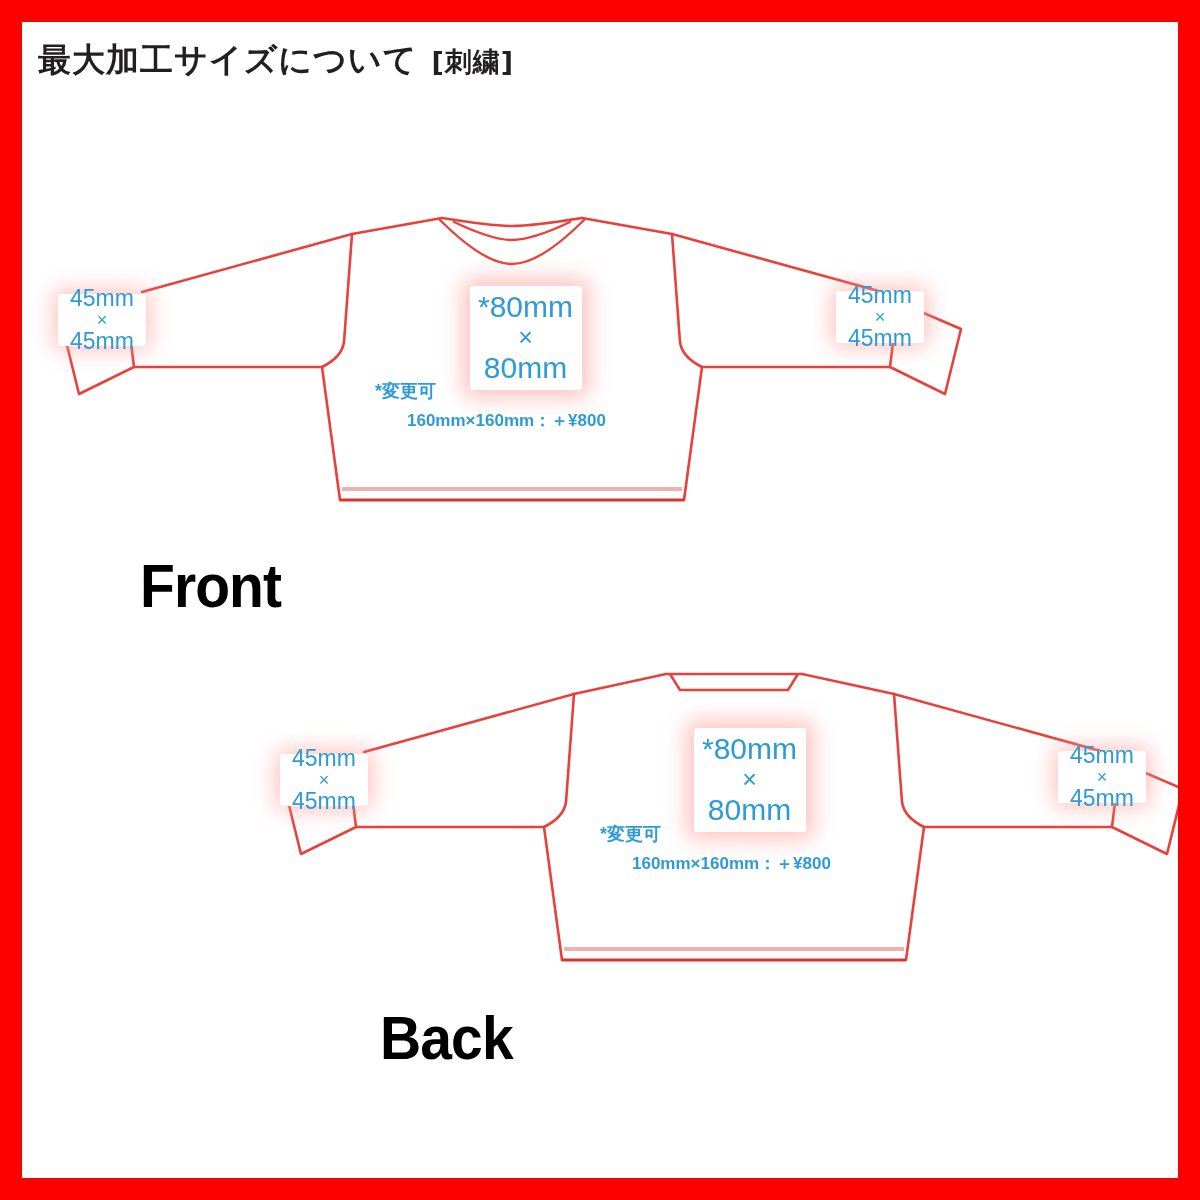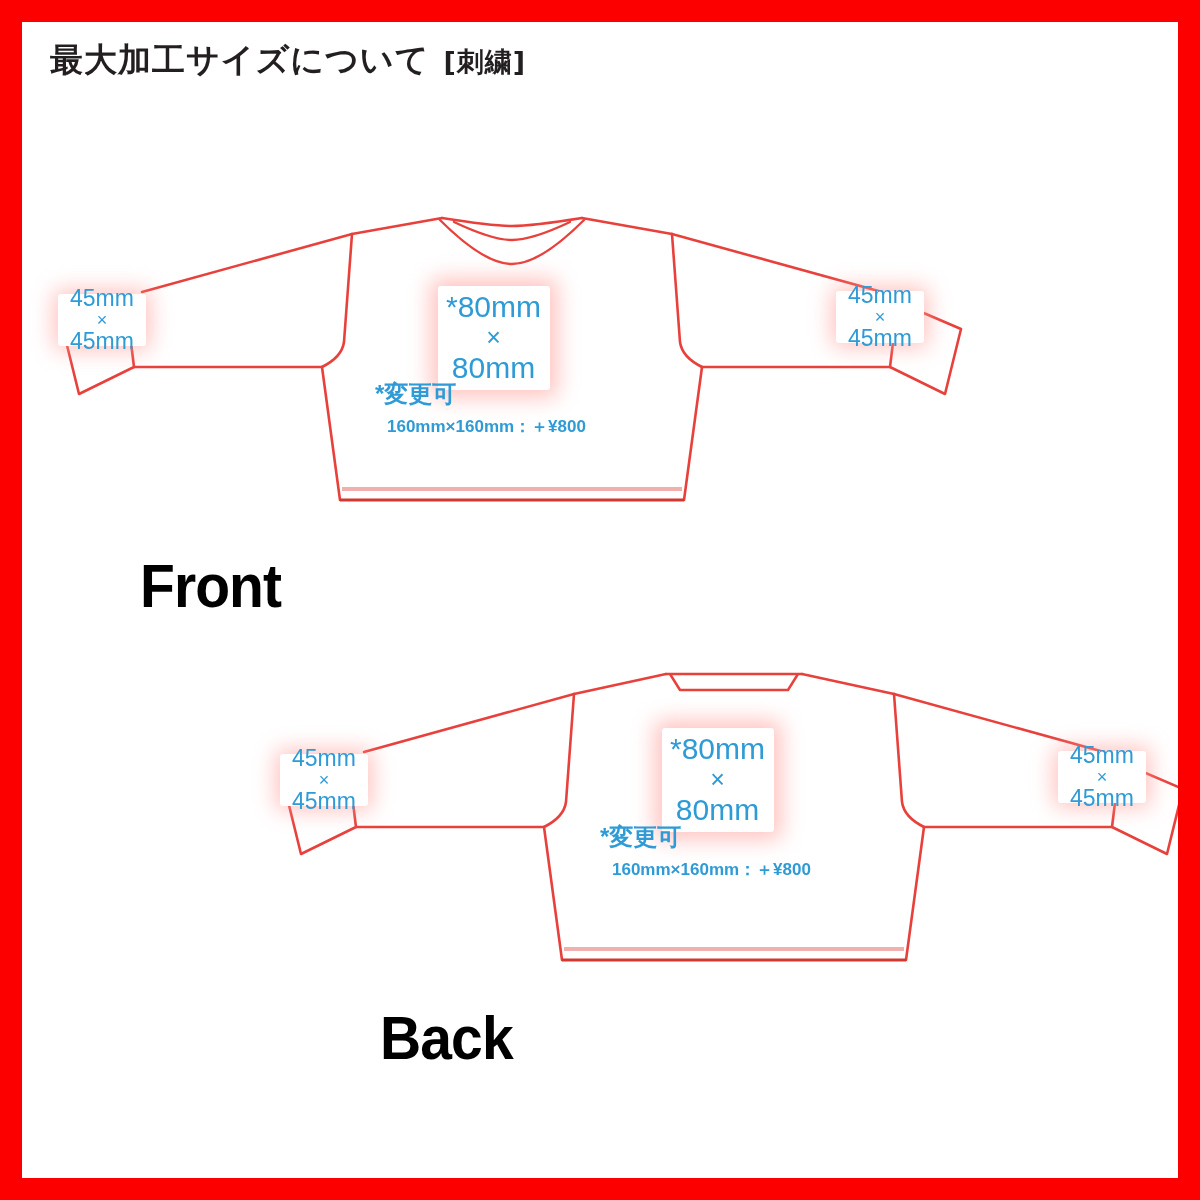--- a/index.html
+++ b/index.html
@@ -39,21 +39,21 @@
     top: 22px;
     width: 1156px;
     height: 1156px;
     background: #ffffff;
     overflow: hidden;
   }
 
   
   #heading {
     position: absolute;
-    left: 28px;
+    left: 16px;
     top: 16px;
     font-size: 33px;
     font-weight: bold;
     color: #231f20;
     letter-spacing: 1px;
     white-space: nowrap;
     font-family: "DejaVu Sans", "Liberation Sans", sans-serif;
   }
   #heading .bracket {
     font-size: 27px;
@@ -124,37 +124,37 @@
   .callout-sleeve .line-a { text-align: left; }
   .callout-sleeve .line-x { font-size: 18px; margin: 1px 0 1px 0; }
   .callout-sleeve .line-b { text-align: left; }
   .callout-sleeve .glow-bg  { width: 96px; height: 60px; }
   .callout-sleeve .white-bg { width: 88px; height: 52px; }
 
   .callout-sleeve.align-right .line-a,
   .callout-sleeve.align-right .line-b { text-align: right; }
 
   
-  .callout-chest { font-size: 30px; }
+  .callout-chest { font-size: 30px; margin-left: 32px; }
   .callout-chest .line-x { font-size: 25px; margin: 3px 0; }
   .callout-chest .glow-bg  { width: 126px; height: 118px; }
   .callout-chest .white-bg { width: 112px; height: 104px; }
 
   
   .note {
     position: absolute;
     color: #2E9BD6;
     font-weight: bold;
     font-family: "Liberation Sans", "DejaVu Sans", sans-serif;
     z-index: 20;
     white-space: nowrap;
     line-height: 1.0;
   }
-  .note .note-l1 { font-size: 24px; display: block; }
-  .note .note-l2 { font-size: 17px; display: block; margin-top: 12px; margin-left: 12px; }
+  .note .note-l1 { font-size: 18px; display: block; }
+  .note .note-l2 { font-size: 17px; display: block; margin-top: 12px; margin-left: 32px; }
 </style>
 </head>
 <body>
 
 <div id="page">
 
   <div class="frame-border frame-top"></div>
   <div class="frame-border frame-bottom"></div>
   <div class="frame-border frame-left"></div>
   <div class="frame-border frame-right"></div>

